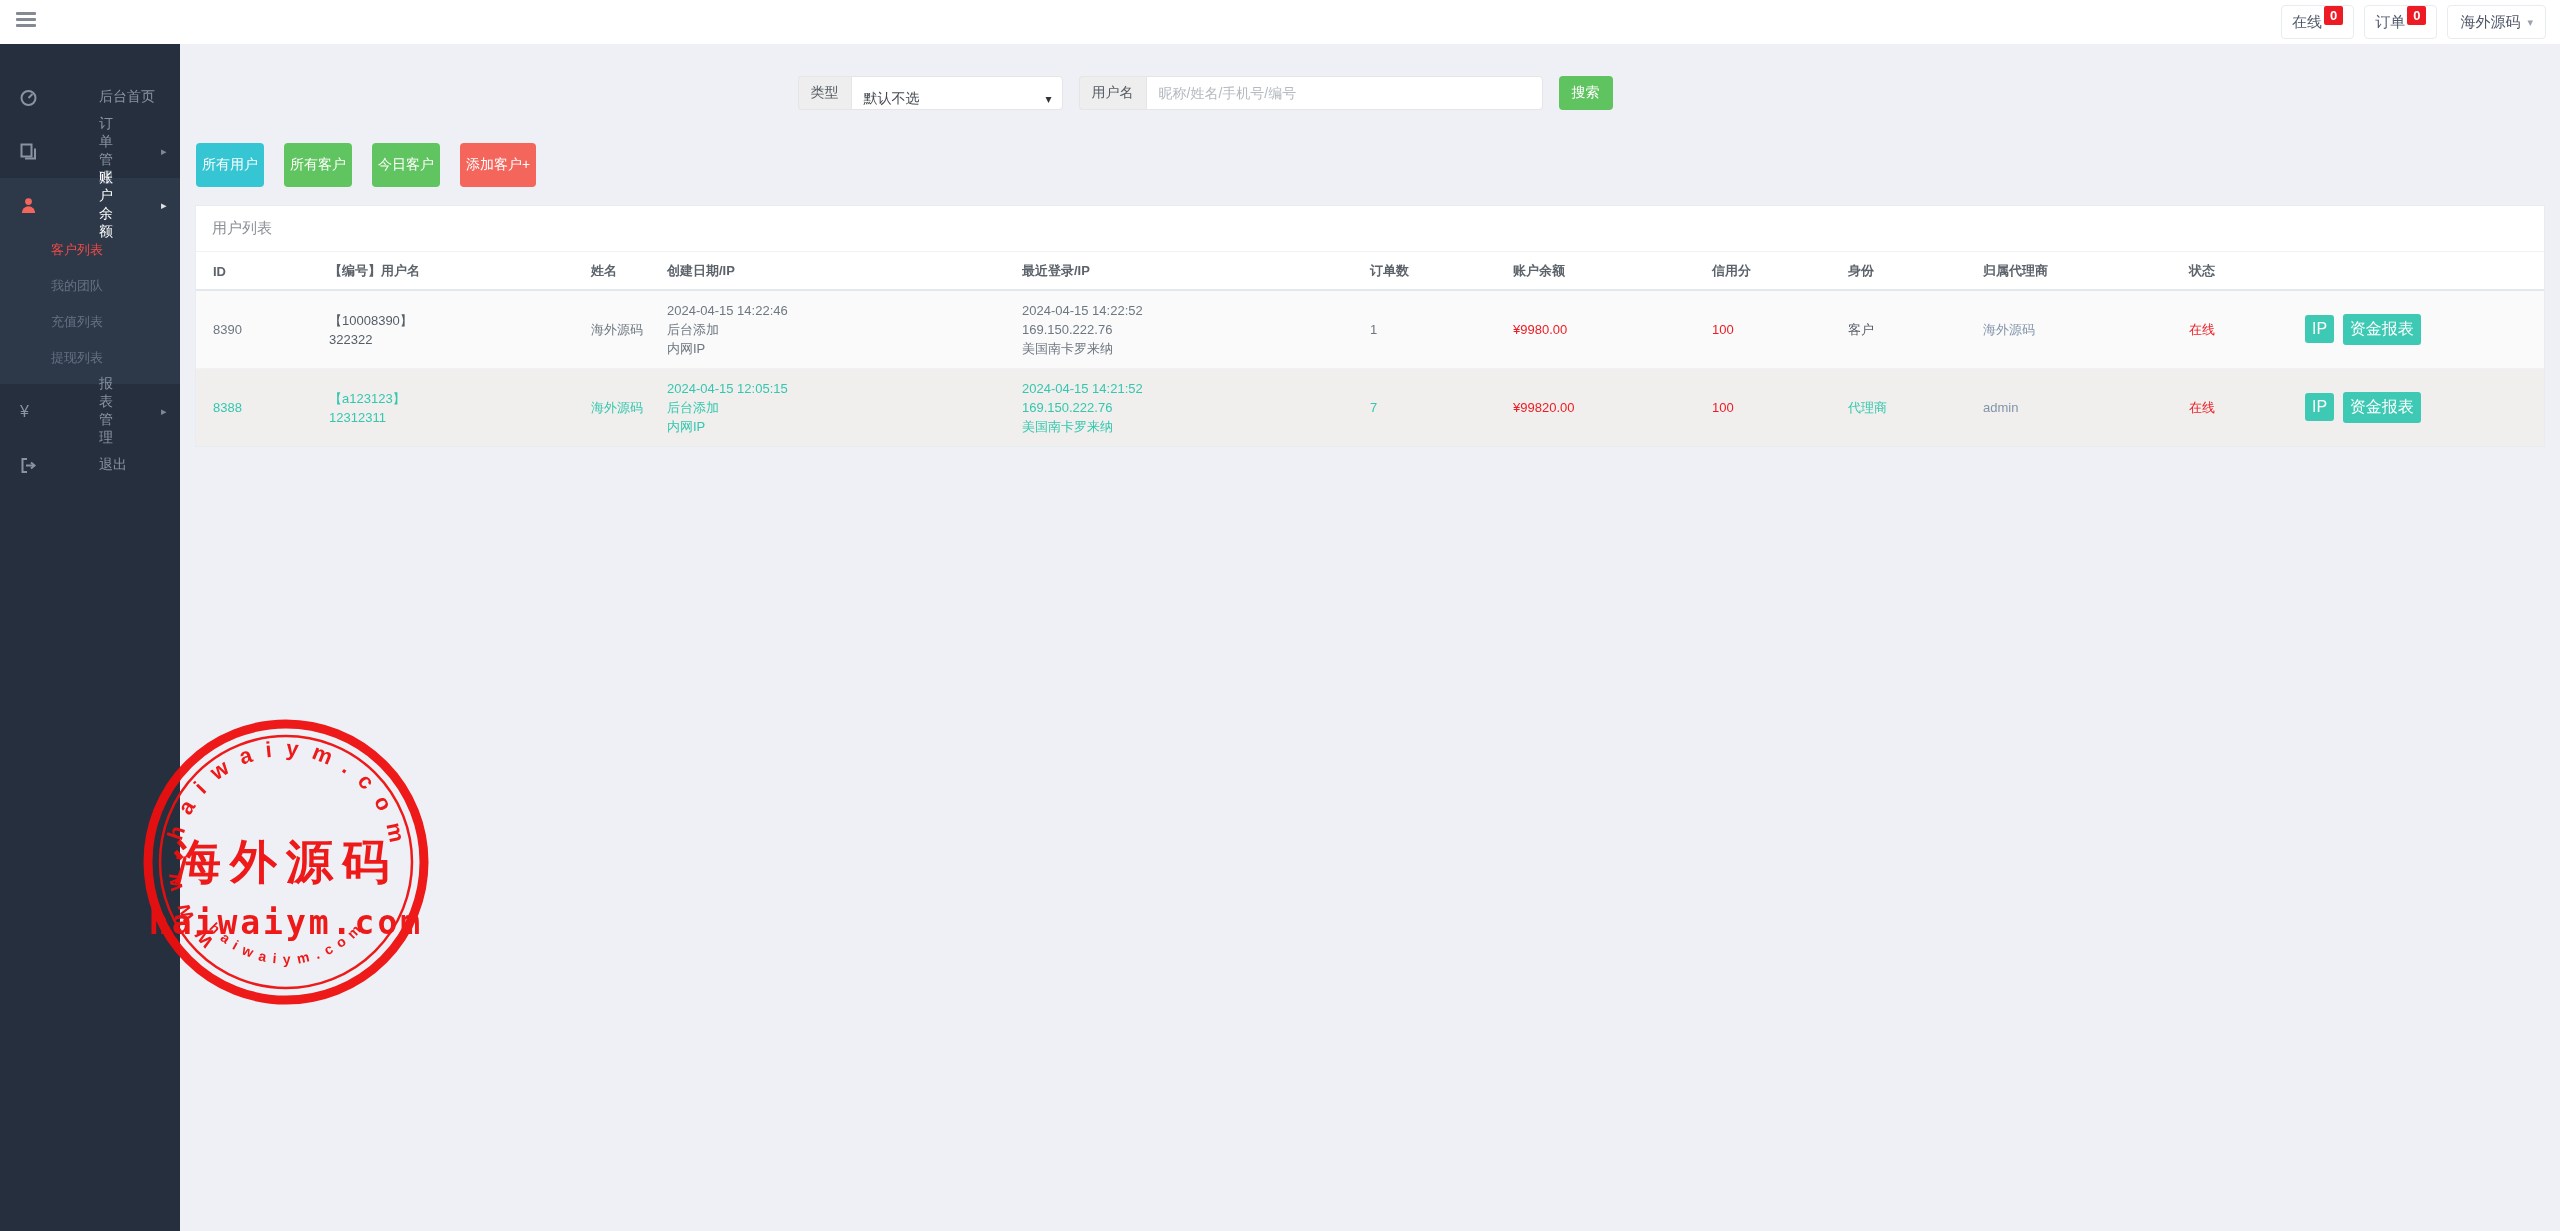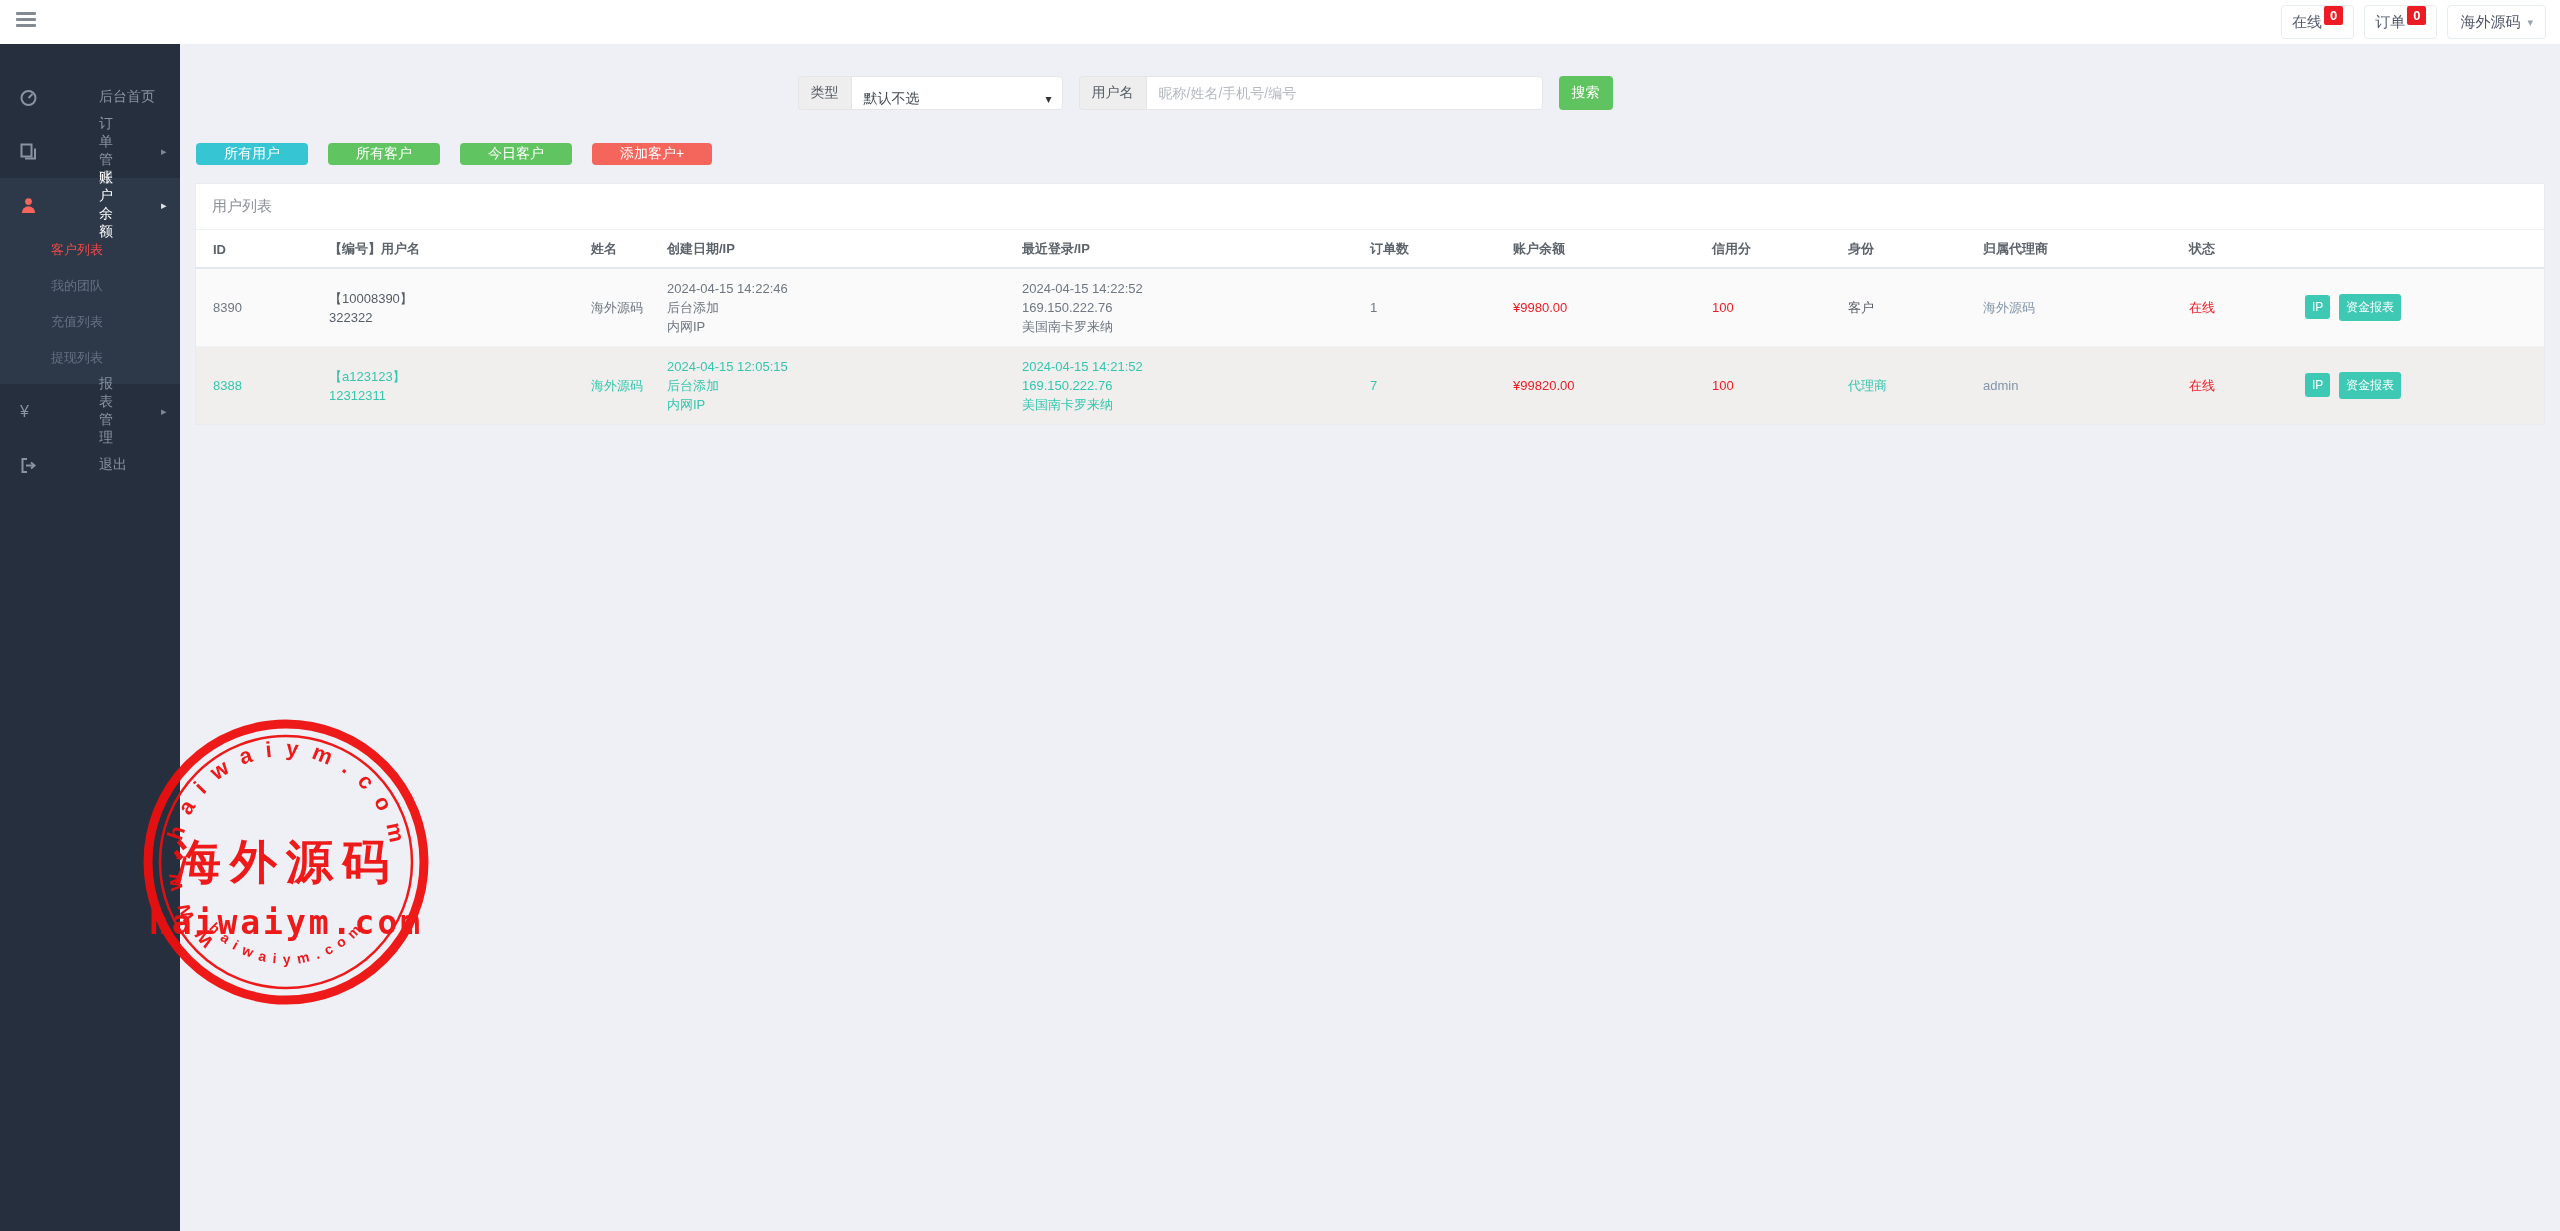--- a/index.html
+++ b/index.html
@@ -49,21 +49,21 @@
     border-radius:0 4px 4px 0; cursor:pointer; }
   .ig-select .sel-caret { font-size:12px; color:#333; }
   .ig-input { width:397px; border:1px solid #e5e5e5; border-radius:0 4px 4px 0; padding:0 12px;
     font-size:14px; color:#444; font-family:"Liberation Sans","DejaVu Sans",sans-serif; }
   .ig-input::placeholder { color:#b4bac0; }
   .btn-search { height:34px; padding:0 13px; background:#5fc35f; color:#fff; border:none;
     border-radius:4px; font-size:14px; cursor:pointer; }
 
   
   .toolbar { display:flex; gap:20px; padding:33px 0 0 16px; }
-  .tb-btn { height:22px; padding:0 28px; border:none; border-radius:4px; color:#fff; font-size:14px; cursor:pointer; }
+  .tb-btn { height:44px; padding:0 6px; border:none; border-radius:4px; color:#fff; font-size:14px; cursor:pointer; }
   .tb-teal { background:#36c6d3; }
   .tb-green { background:#60c560; }
   .tb-red { background:#f4655c; }
 
   
   .panel { margin:18px 15px 0 15px; background:#fff; border:1px solid #e7ecf1; }
   .panel-title { padding:13px 16px; color:#8b9097; font-size:15px; border-bottom:1px solid #eef1f5; }
   table { width:100%; border-collapse:collapse; table-layout:fixed; }
   th { text-align:left; font-size:13px; color:#5c636b; font-weight:bold; padding:10px 8px 9px 8px;
     border-bottom:2px solid #e3e8ee; }
@@ -71,21 +71,21 @@
   tr.row-a { background:#fafafa; }
   tr.row-a td { border-bottom:1px solid #f0f2f5; }
   tr.row-b { background:#f0efed; }
   .cell-lines span { display:block; line-height:19px; }
   .t-dark { color:#555d66; }
   .t-red { color:#ed1c24; }
   .t-teal { color:#35c7ae; }
   .t-link { color:#8294a9; }
   .pad-l { padding-left:17px; }
   .act-btn { display:inline-block; background:#3ec9b4; color:#fff; border:none; border-radius:3px;
-    font-size:12px; padding:5px 7px; margin-right:5px; cursor:pointer; }
+    font-size:16px; padding:5px 7px; margin-right:5px; cursor:pointer; }
 
   
   .stamp { position:absolute; left:141px; top:710px; width:290px; height:306px; z-index:9;
     opacity:.95; pointer-events:none; }
   .stamp text { fill:#ee0f0f; }
   .stamp .arc-top { font-size:22px; font-weight:bold; letter-spacing:13px; font-family:"Liberation Sans",sans-serif; }
   .stamp .cn { font-size:47px; font-weight:bold; letter-spacing:9px; font-family:"DejaVu Serif","Liberation Serif",serif; }
   .stamp .latin { font-size:33px; font-weight:bold; letter-spacing:3px; font-family:"DejaVu Sans Mono",monospace; }
   .stamp .arc-bottom { font-size:14px; font-weight:bold; letter-spacing:7px; font-family:"Liberation Sans",sans-serif; }
 </style>

